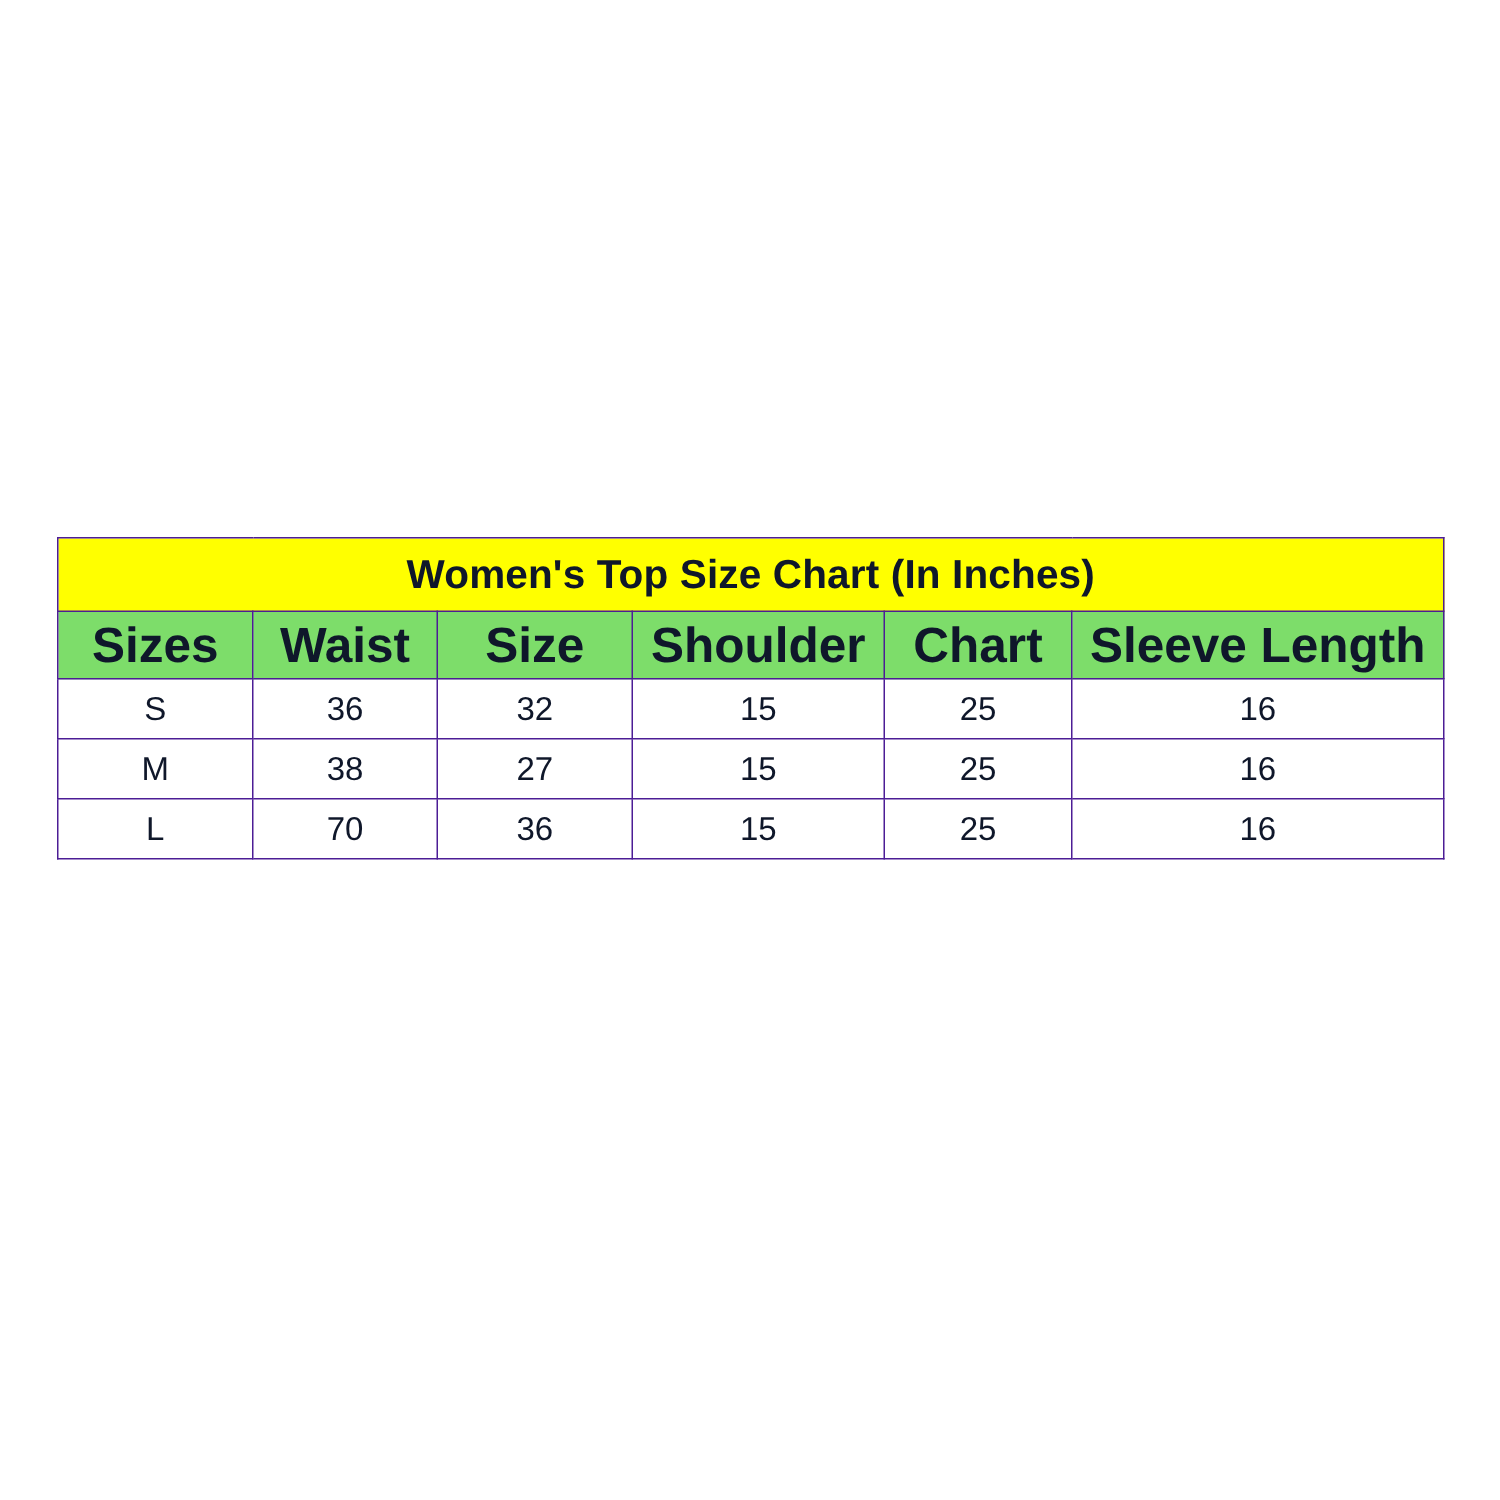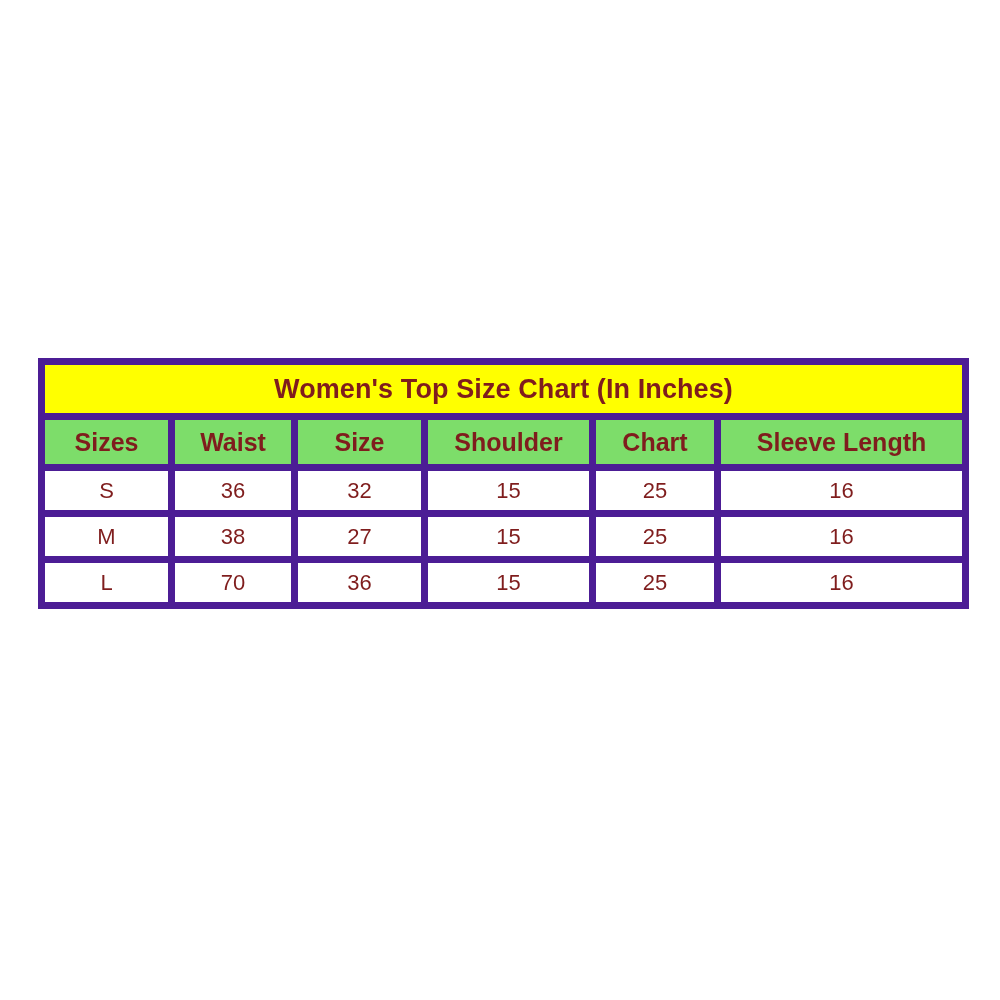--- a/index.html
+++ b/index.html
@@ -19,36 +19,36 @@
   #size-chart {
     position: absolute;
     left: 38px;
     top: 358px;
     width: 924px;
     border-collapse: collapse;
     table-layout: fixed;
     background: #ffffff;
   }
   #size-chart td, #size-chart th {
-    border: 7px solid #4c1d95;
+    border: 1px solid #4c1d95;
     padding: 0;
     text-align: center;
     vertical-align: middle;
-    color: #7f1d1d;
+    color: #0f172a;
   }
   .title-cell {
     background: #ffff00;
     font-size: 27px;
     font-weight: bold;
     height: 48px;
     letter-spacing: 0.1px;
   }
   .header-cell {
     background: #7ddd6a;
-    font-size: 25px;
+    font-size: 33px;
     font-weight: bold;
     height: 44px;
   }
   .header-cell.left-pad {
     text-align: left;
     padding-left: 10px;
   }
   .data-cell {
     font-size: 22px;
     font-weight: normal;

